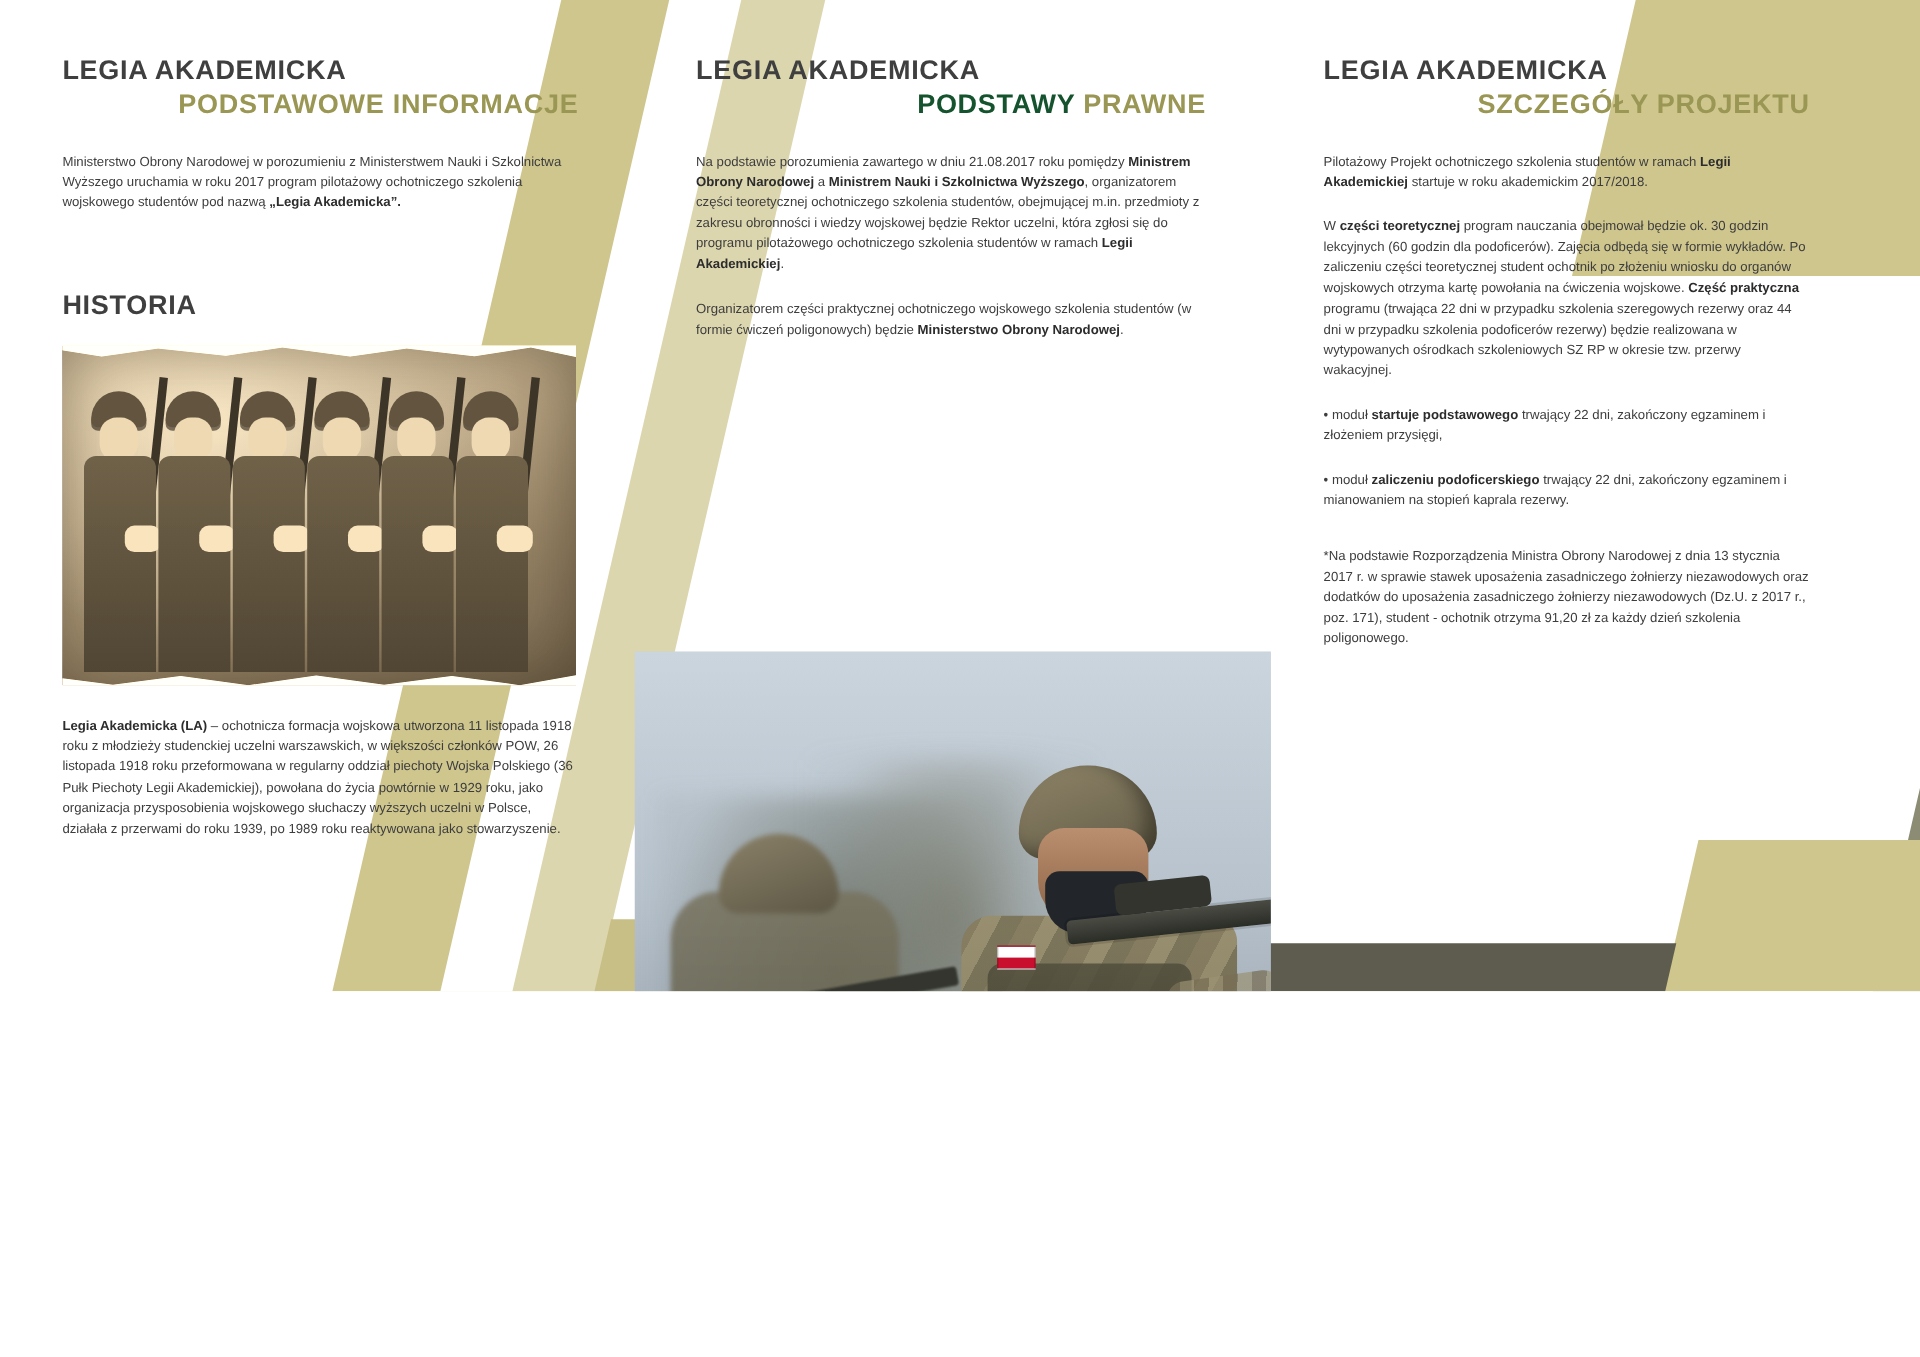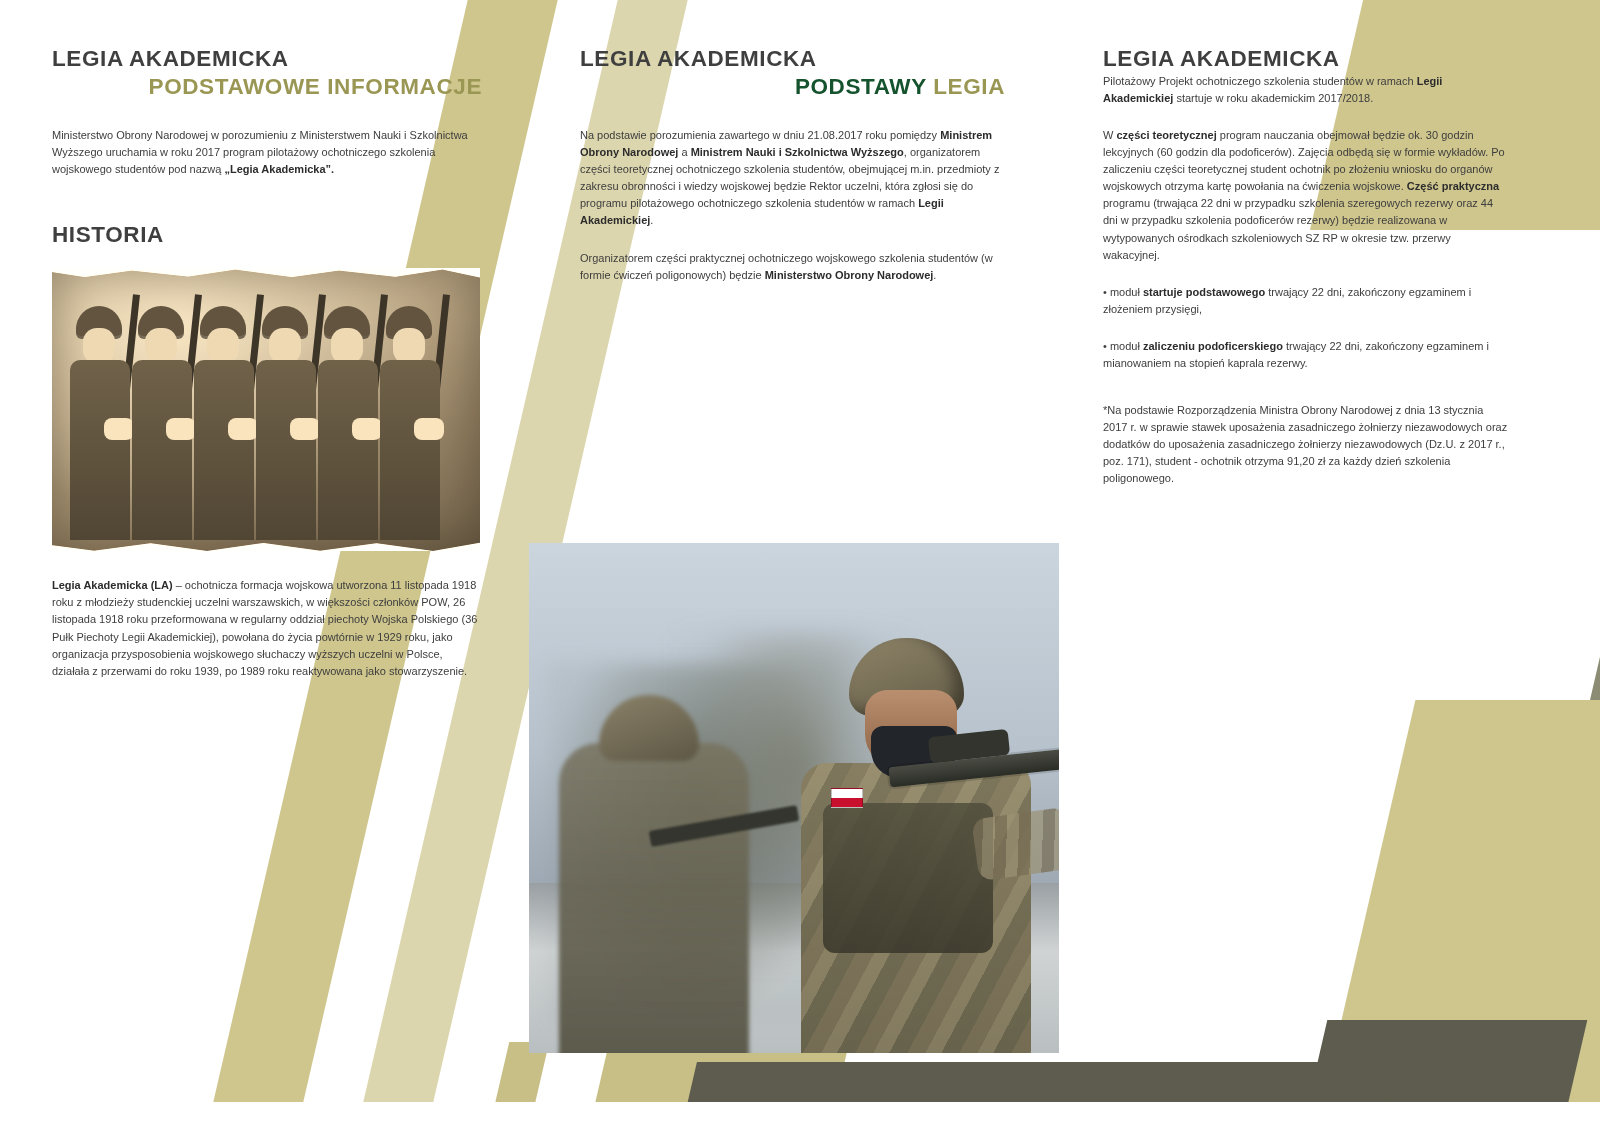--- a/index.html
+++ b/index.html
@@ -3,21 +3,21 @@
 <meta charset="utf-8">
 <style>
   html, body {
     margin: 0;
     padding: 0;
     background: #ffffff;
   }
   #page {
     position: relative;
     width: 1600px;
-    height: 1102px;
+    height: 826px;
     overflow: hidden;
     background: #ffffff;
     font-family: "Liberation Sans", sans-serif;
   }
 
   
   .deco {
     position: absolute;
     pointer-events: none;
   }
@@ -141,21 +141,21 @@
     margin: 0 0 20px 0;
     font-family: "Liberation Sans", sans-serif;
   }
   p.body b { font-weight: bold; color: #2c2c2c; }
 
   .section-title {
     font-size: 22.5px;
     font-weight: bold;
     color: #3f3f3f;
     letter-spacing: 0.6px;
-    margin: 44px 0 20px 0;
+    margin: 64px 0 20px 0;
   }
 
   
   .photo-hist {
     position: relative;
     width: 428px;
     height: 283px;
     margin-bottom: 26px;
     background:
       radial-gradient(ellipse at 30% 20%, rgba(255,250,235,0.55), rgba(0,0,0,0) 60%),
@@ -407,21 +407,21 @@
     </div>
 
     <p class="body">
       <b>Legia Akademicka (LA)</b><span> – ochotnicza formacja wojskowa utworzona 11 listopada 1918 roku z młodzieży studenckiej uczelni warszawskich, w większości członków POW, 26 listopada 1918 roku przeformowana w regularny oddział piechoty Wojska Polskiego (36 Pułk Piechoty Legii Akademickiej), powołana do życia powtórnie w 1929 roku, jako organizacja przysposobienia wojskowego słuchaczy wyższych uczelni w Polsce, działała z przerwami do roku 1939, po 1989 roku reaktywowana jako stowarzyszenie.</span>
     </p>
   </div>
 
   <div class="col col-2">
     <div class="head-line1">LEGIA AKADEMICKA</div>
     <div class="head-line2">
-      <span class="alt">PODSTAWY </span><span class="alt2">LEGIA</span>
+      <span class="alt">PODSTAWY </span><span class="alt2">PRAWNE</span>
     </div>
 
     <p class="body">
       <span>Na podstawie porozumienia zawartego w dniu 21.08.2017 roku pomiędzy </span><b>Ministrem Obrony Narodowej</b><span> a </span><b>Ministrem Nauki i Szkolnictwa Wyższego</b><span>, organizatorem części teoretycznej ochotniczego szkolenia studentów, obejmującej m.in. przedmioty z zakresu obronności i wiedzy wojskowej będzie Rektor uczelni, która zgłosi się do programu  pilotażowego ochotniczego szkolenia studentów w ramach </span><b>Legii Akademickiej</b><span>.</span>
     </p>
 
     <p class="body">
       <span>Organizatorem części praktycznej ochotniczego wojskowego szkolenia studentów (w formie ćwiczeń poligonowych) będzie </span><b>Ministerstwo Obrony Narodowej</b><span>.</span>
     </p>
   </div>
@@ -443,20 +443,21 @@
       <div class="face"></div>
       <div class="mask"></div>
       <div class="arm"></div>
     </div>
     <div class="rifle"></div>
     <div class="scope"></div>
   </div>
 
   <div class="col col-3">
     <div class="head-line1">LEGIA AKADEMICKA</div>
+    <div class="head-line2">SZCZEGÓŁY PROJEKTU</div>
 
     <p class="body">
       <span>Pilotażowy Projekt ochotniczego szkolenia studentów w ramach </span><b>Legii Akademickiej</b><span> startuje w roku akademickim 2017/2018.</span>
     </p>
 
     <p class="body">
       <span>W </span><b>części teoretycznej</b><span> program nauczania obejmował będzie ok. 30 godzin lekcyjnych (60 godzin dla podoficerów). Zajęcia odbędą się w formie wykładów. Po zaliczeniu części teoretycznej student ochotnik po złożeniu wniosku do organów wojskowych otrzyma kartę powołania na ćwiczenia wojskowe. </span><b>Część praktyczna</b><span> programu (trwająca 22 dni w przypadku szkolenia szeregowych rezerwy oraz 44 dni w przypadku szkolenia podoficerów rezerwy) będzie realizowana w wytypowanych ośrodkach szkoleniowych SZ RP w okresie tzw. przerwy wakacyjnej.</span>
     </p>
 
     <p class="body">

